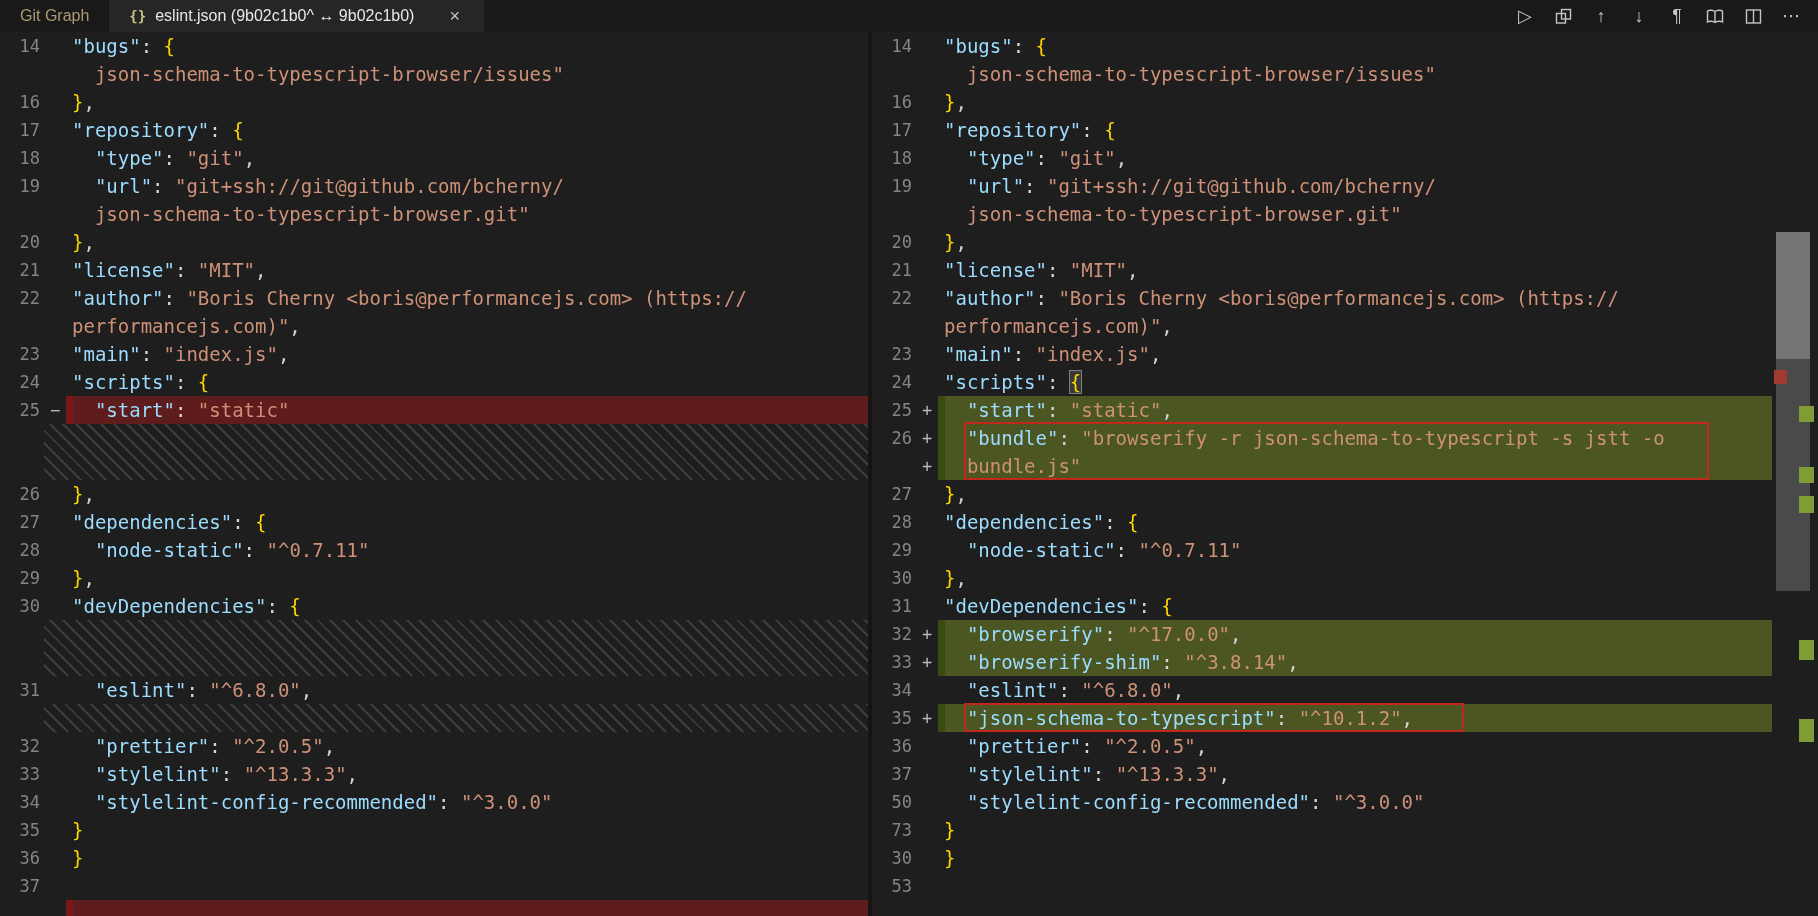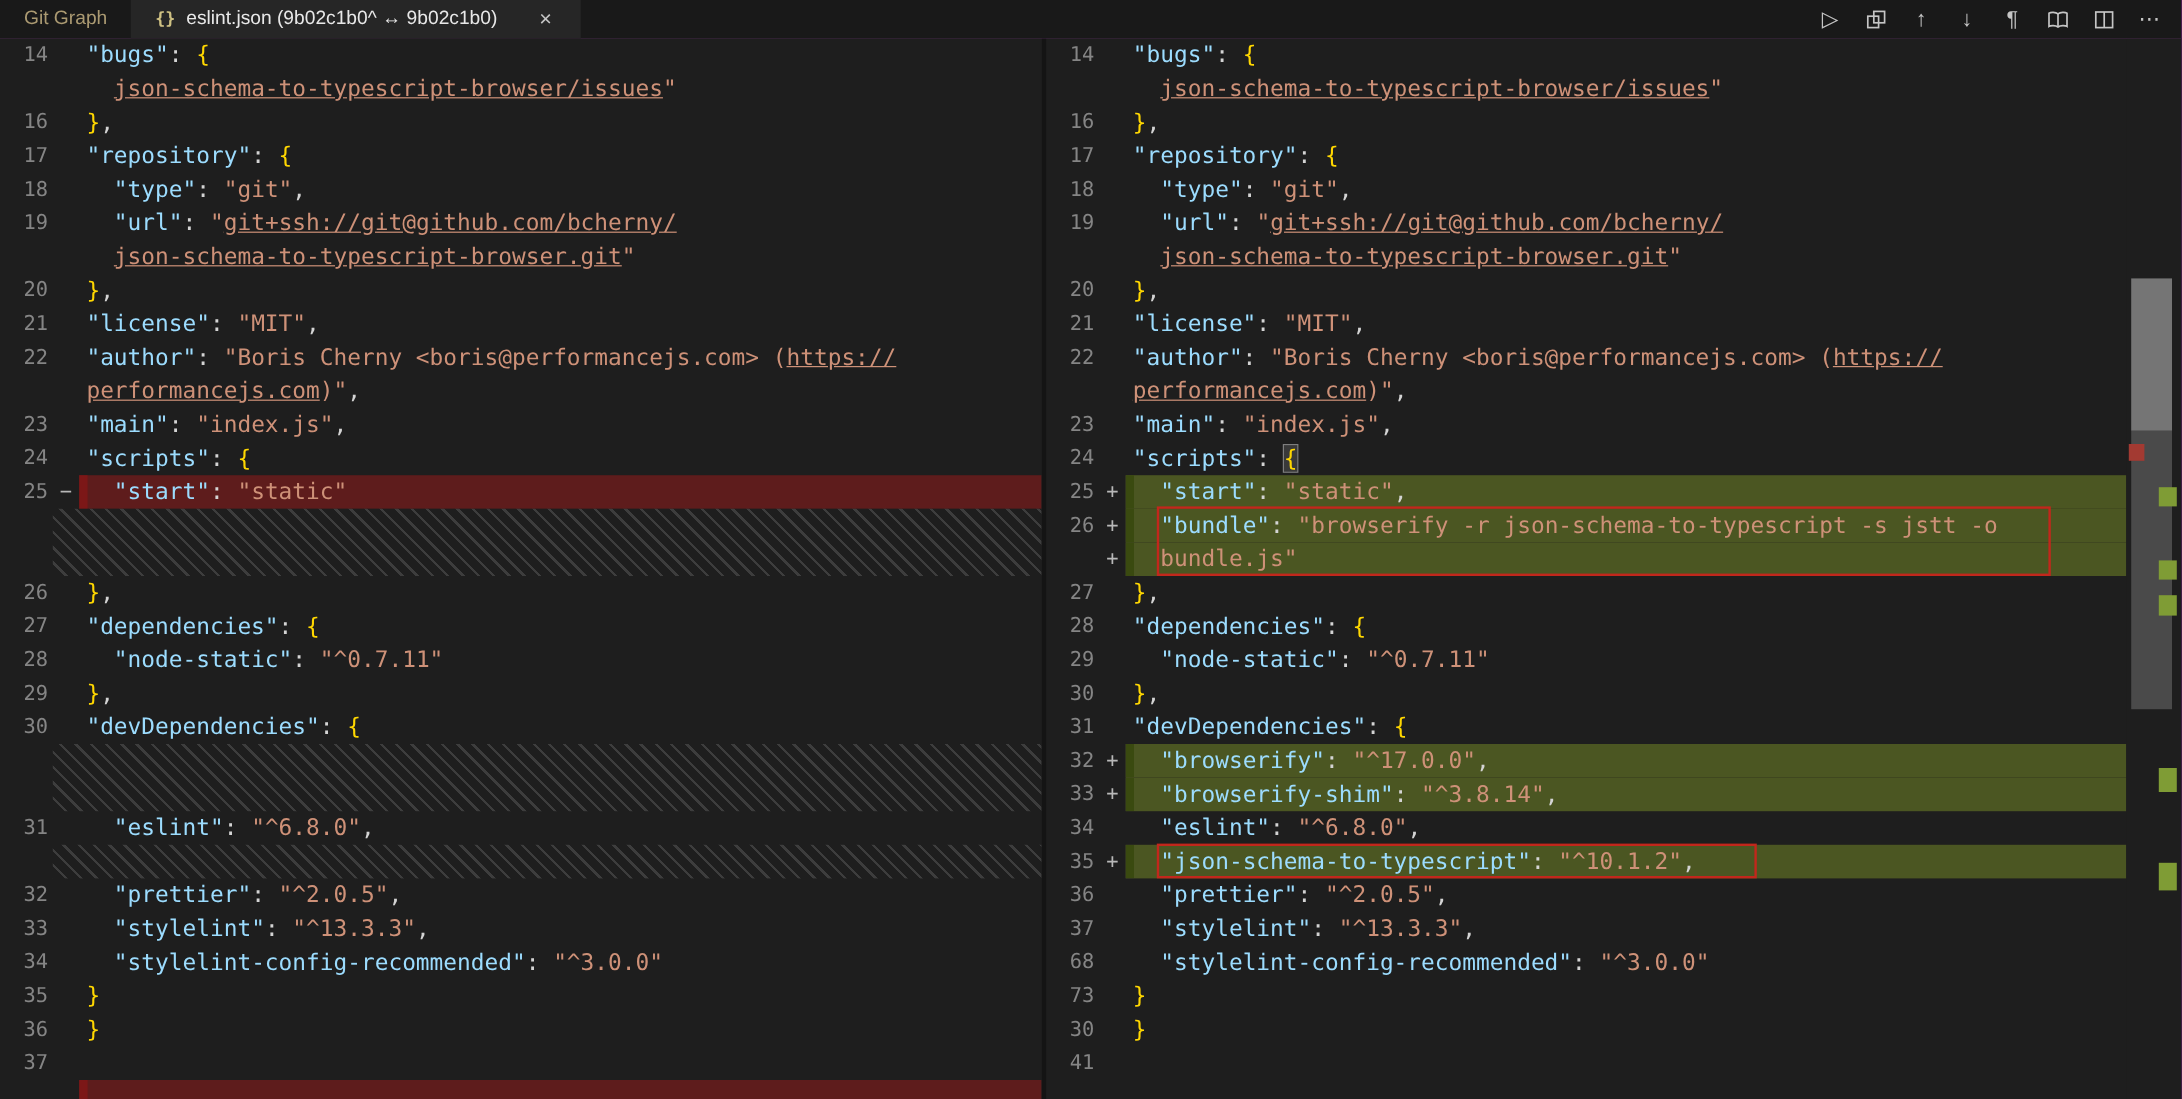--- a/index.html
+++ b/index.html
@@ -30,21 +30,21 @@
   .ruler{width:46px;position:relative;background:#1e1e1e}
 
   .row{display:flex;height:28px;font-family:"DejaVu Sans Mono","Liberation Mono",monospace;
        font-size:19px;line-height:28px;white-space:pre}
   .gutter{width:44px;flex:none;text-align:right;color:#858585;font-size:17px;padding-right:4px}
   .marker{width:22px;flex:none;color:#b8b8b8;font-size:17px;text-align:center}
   .code{flex:1;padding-left:6px;min-width:0;overflow:hidden}
 
   .tk-key{color:#9cdcfe}
   .tk-str{color:#ce9178}
-  .tk-strlink{color:#ce9178;text-decoration:underline}
+  .tk-strlink{color:#ce9178;}
   .tk-punc{color:#d4d4d4}
   .tk-brace{color:#ffd700}
   .tk-bracem{color:#ffd700;outline:1px solid #7e7e7e;background:rgba(130,130,130,.28)}
 
   .row.removed .code{background:#5e1c1c;box-shadow:inset 7px 0 0 #7c1717}
   .row.added .code{background:#4b5622;box-shadow:inset 7px 0 0 #3a4a10}
   .hatchfill{flex:1;background:repeating-linear-gradient(45deg,#1e1e1e 0 7px,#3d3d3d 7px 9px)}
 
   
   .ann{position:absolute;border:2px solid #c2271c;pointer-events:none}
@@ -156,24 +156,24 @@
           <div class="row"><div class="gutter">28</div><div class="marker"></div><div class="code"><span class="tk-key">"dependencies"</span><span class="tk-punc">: </span><span class="tk-brace">{</span></div></div>
           <div class="row"><div class="gutter">29</div><div class="marker"></div><div class="code"><span class="tk-ws">  </span><span class="tk-key">"node-static"</span><span class="tk-punc">: </span><span class="tk-str">"^0.7.11"</span></div></div>
           <div class="row"><div class="gutter">30</div><div class="marker"></div><div class="code"><span class="tk-brace">}</span><span class="tk-punc">,</span></div></div>
           <div class="row"><div class="gutter">31</div><div class="marker"></div><div class="code"><span class="tk-key">"devDependencies"</span><span class="tk-punc">: </span><span class="tk-brace">{</span></div></div>
           <div class="row added"><div class="gutter">32</div><div class="marker">+</div><div class="code"><span class="tk-ws">  </span><span class="tk-key">"browserify"</span><span class="tk-punc">: </span><span class="tk-str">"^17.0.0"</span><span class="tk-punc">,</span></div></div>
           <div class="row added"><div class="gutter">33</div><div class="marker">+</div><div class="code"><span class="tk-ws">  </span><span class="tk-key">"browserify-shim"</span><span class="tk-punc">: </span><span class="tk-str">"^3.8.14"</span><span class="tk-punc">,</span></div></div>
           <div class="row"><div class="gutter">34</div><div class="marker"></div><div class="code"><span class="tk-ws">  </span><span class="tk-key">"eslint"</span><span class="tk-punc">: </span><span class="tk-str">"^6.8.0"</span><span class="tk-punc">,</span></div></div>
           <div class="row added"><div class="gutter">35</div><div class="marker">+</div><div class="code"><span class="tk-ws">  </span><span class="tk-key">"json-schema-to-typescript"</span><span class="tk-punc">: </span><span class="tk-str">"^10.1.2"</span><span class="tk-punc">,</span></div></div>
           <div class="row"><div class="gutter">36</div><div class="marker"></div><div class="code"><span class="tk-ws">  </span><span class="tk-key">"prettier"</span><span class="tk-punc">: </span><span class="tk-str">"^2.0.5"</span><span class="tk-punc">,</span></div></div>
           <div class="row"><div class="gutter">37</div><div class="marker"></div><div class="code"><span class="tk-ws">  </span><span class="tk-key">"stylelint"</span><span class="tk-punc">: </span><span class="tk-str">"^13.3.3"</span><span class="tk-punc">,</span></div></div>
-          <div class="row"><div class="gutter">68</div><div class="marker"></div><div class="code"><span class="tk-ws">  </span><span class="tk-key">"stylelint-config-recommended"</span><span class="tk-punc">: </span><span class="tk-str">"^3.0.0"</span></div></div>
+          <div class="row"><div class="gutter">50</div><div class="marker"></div><div class="code"><span class="tk-ws">  </span><span class="tk-key">"stylelint-config-recommended"</span><span class="tk-punc">: </span><span class="tk-str">"^3.0.0"</span></div></div>
           <div class="row"><div class="gutter">73</div><div class="marker"></div><div class="code"><span class="tk-brace">}</span></div></div>
           <div class="row"><div class="gutter">30</div><div class="marker"></div><div class="code"><span class="tk-brace">}</span></div></div>
-          <div class="row"><div class="gutter">41</div><div class="marker"></div><div class="code"></div></div>
+          <div class="row"><div class="gutter">53</div><div class="marker"></div><div class="code"></div></div>
         </div>
       <div class="ann" id="ann1"></div>
       <div class="ann" id="ann2"></div>
     </div>
 
     <div class="ruler">
       <div class="rb" style="left:4px;top:200px;width:34px;height:127px;background:#757575"></div>
       <div class="rb" style="left:4px;top:327px;width:34px;height:232px;background:#4a4a4a"></div>
       <div class="rb" style="left:2px;top:338px;width:13px;height:14px;background:#a33a32"></div>
       <div class="rb" style="left:27px;top:374px;width:15px;height:16px;background:#7f9c35"></div>

